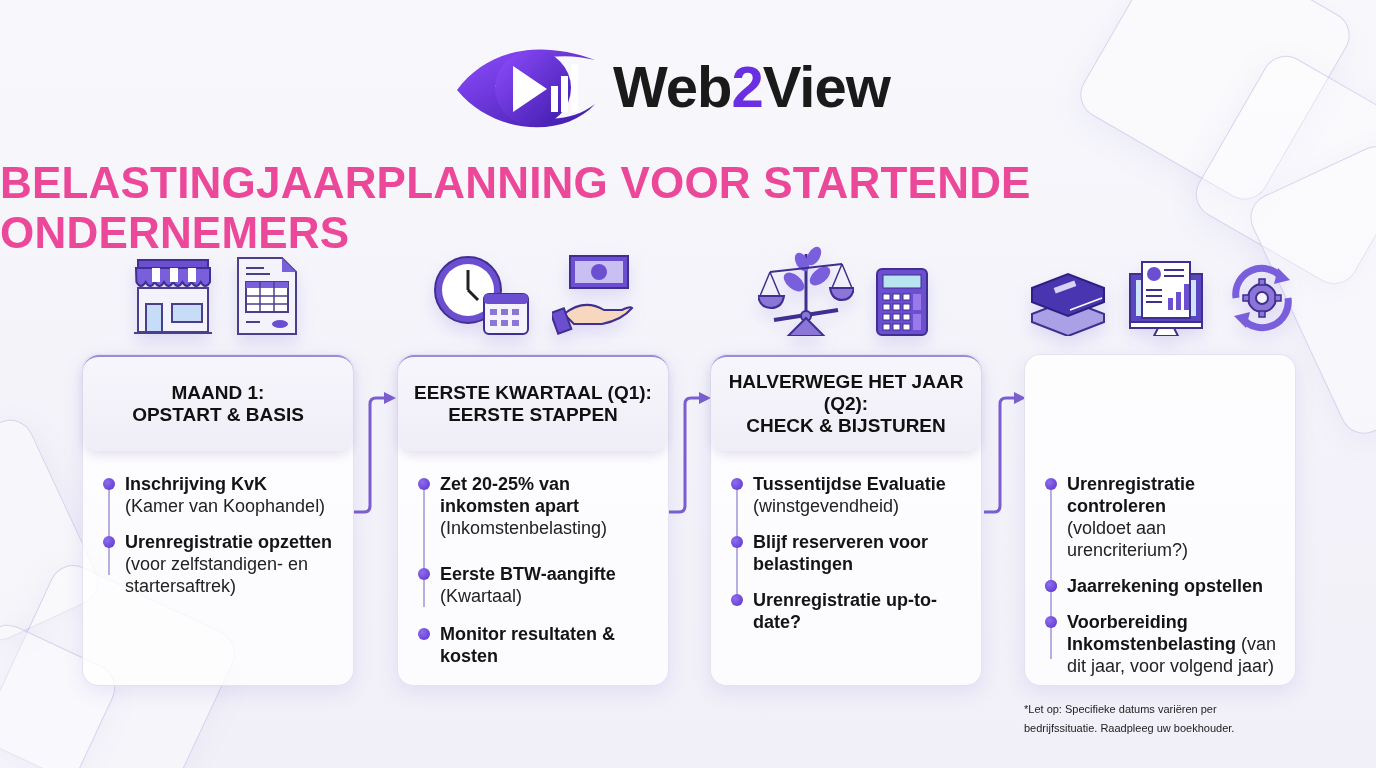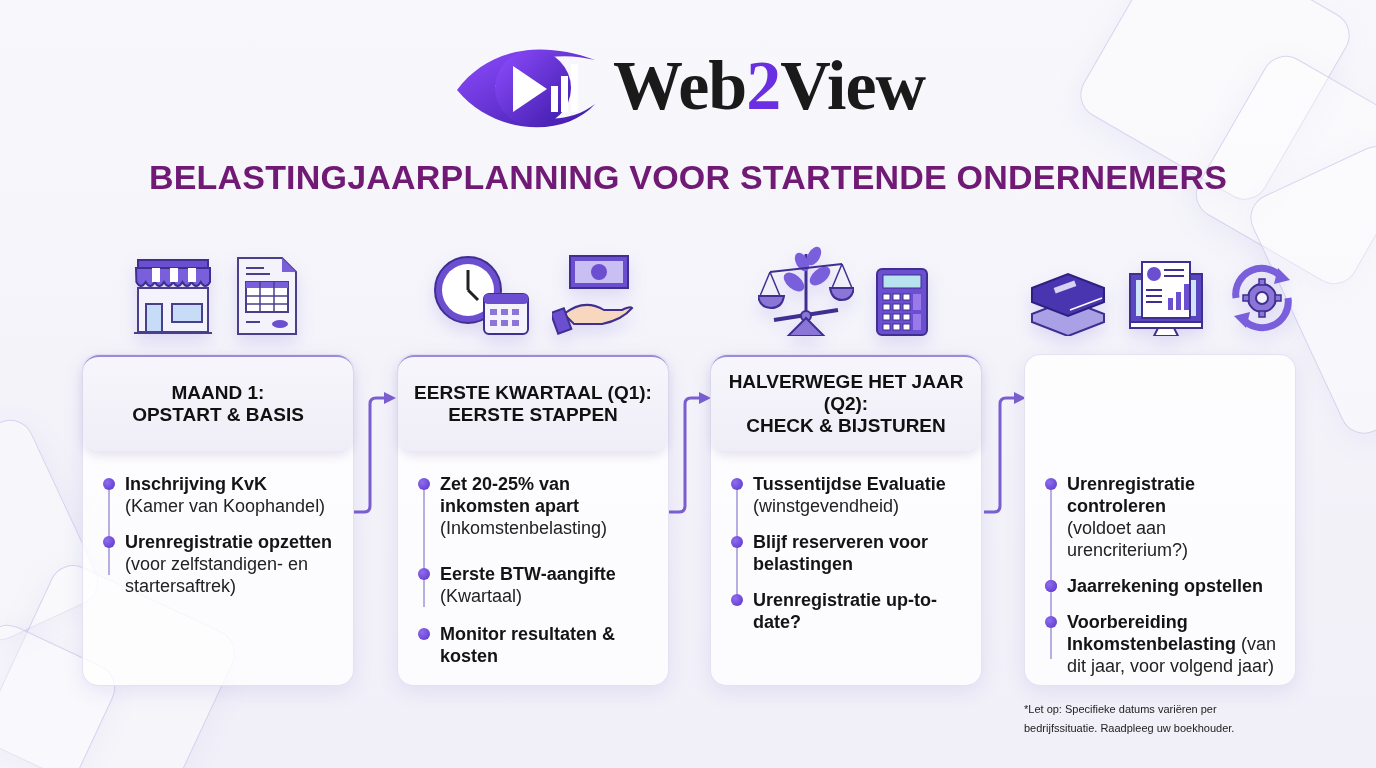--- a/index.html
+++ b/index.html
@@ -17,27 +17,27 @@
     background: rgba(255,255,255,0.35);
     box-shadow: 0 8px 30px rgba(130,120,200,0.08);
   }
   
   .logo {
     position: absolute; left: 455px; top: 38px; height: 96px;
     display: flex; align-items: center; gap: 8px;
   }
   .logo-mark { width: 150px; height: 96px; }
   .logo-text {
-    font-size: 70px; font-weight: 700; letter-spacing: -1px; color: #1a1a1a;
-    font-family: Liberation Serif, serif;
+    font-size: 58px; font-weight: 700; letter-spacing: -1px; color: #1a1a1a;
+    font-family: Liberation Sans, sans-serif;
   }
   .logo-text .accent { color: #6a2fe0; }
   .page-title {
-    position: absolute; left: 0; right: 0; top: 158px; text-align: center;
-    font-size: 34px; font-weight: 700; letter-spacing: 0.2px; color: #701a75;
+    position: absolute; left: 0; right: 0; top: 158px; text-align: left;
+    font-size: 44px; font-weight: 700; letter-spacing: 0.2px; color: #ec4899;
   }
   
   .icon-group {
     position: absolute; top: 240px; height: 96px;
     display: flex; align-items: flex-end; gap: 22px;
   }
   .icon-group svg { filter: drop-shadow(0 8px 8px rgba(120,100,220,0.18)); }
   
   .card {
     position: absolute; top: 354px; width: 272px; height: 332px;

